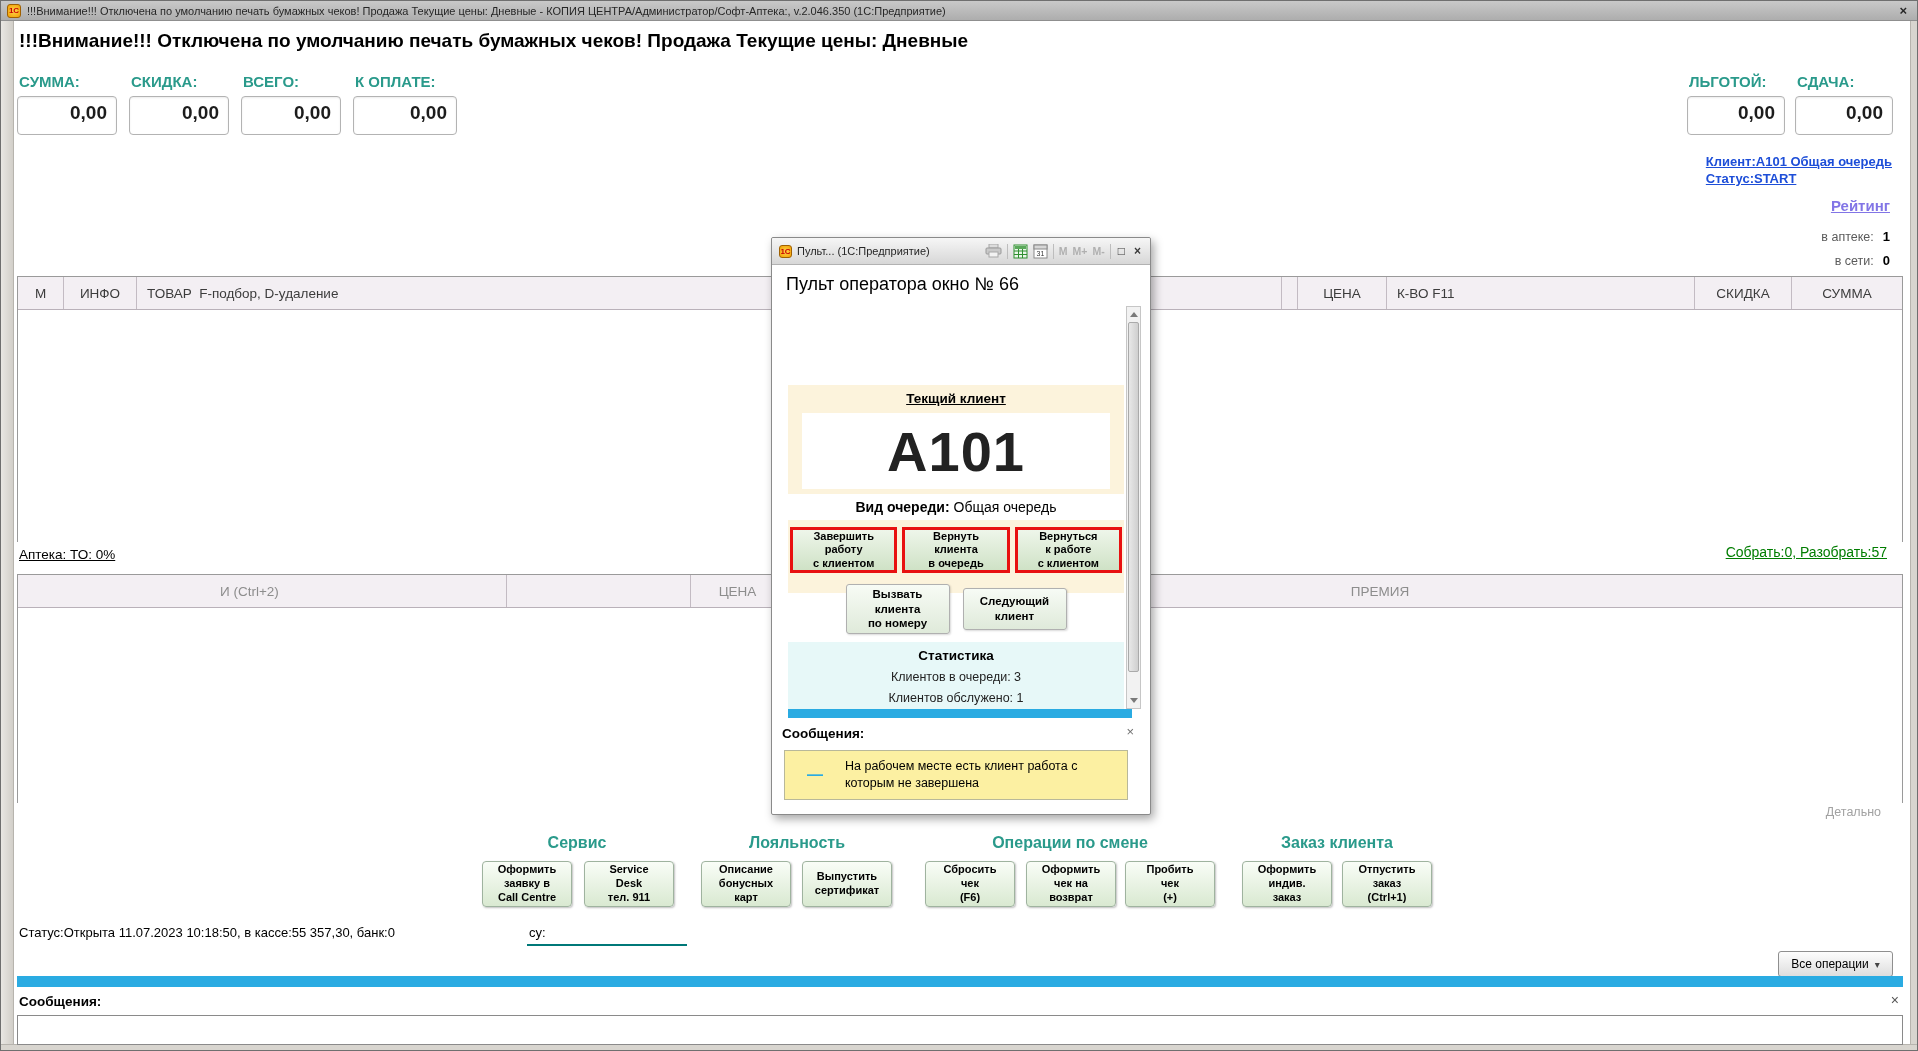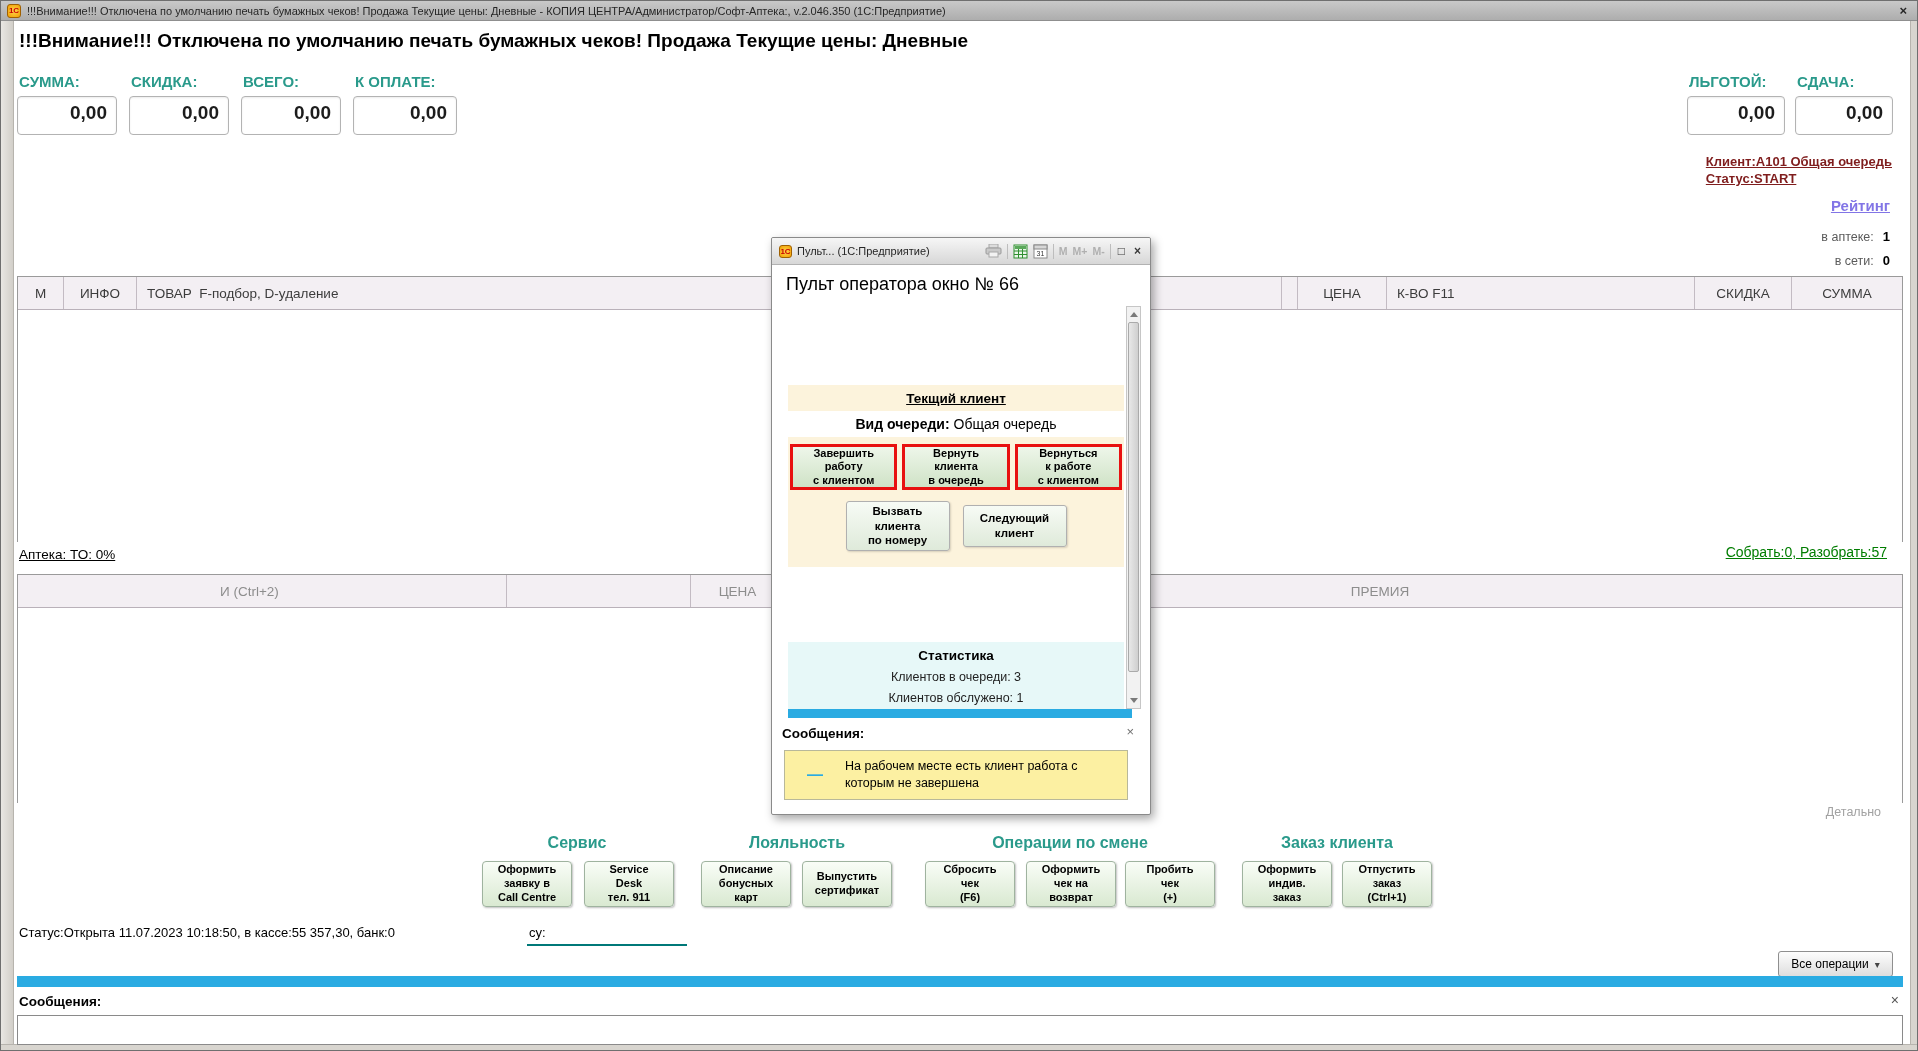--- a/index.html
+++ b/index.html
@@ -31,21 +31,21 @@
 
   
   .tot-label{position:absolute;font-size:15px;font-weight:bold;color:#2a9a8b;}
   .tot-box{
     position:absolute;height:39px;background:#fff;border:1px solid #b3b3b3;border-radius:4px;
     font-size:19px;font-weight:bold;text-align:right;line-height:31px;padding-right:9px;color:#1c1c1c;
     box-shadow:inset 0 1px 2px rgba(0,0,0,.08);
   }
 
   
-  .lnk-client{position:absolute;right:25px;top:152px;text-align:left;font-size:13px;font-weight:bold;color:#7f1d1d;line-height:17px;}
+  .lnk-client{position:absolute;right:25px;top:152px;text-align:left;font-size:13px;font-weight:bold;color:#1d4ed8;line-height:17px;}
   .lnk-client span{text-decoration:underline;display:block;cursor:pointer;}
   .lnk-rating{position:absolute;right:27px;top:196px;font-size:15px;font-weight:bold;color:#8275e6;text-decoration:underline;cursor:pointer;}
   .counter{position:absolute;right:27px;font-size:12.5px;color:#5a5a5a;}
   .counter b{color:#000;font-size:13px;margin-left:9px;}
 
   
   .tbl{position:absolute;left:16px;width:1886px;border:1px solid #9a9a9a;background:#fff;}
   .thead{display:flex;height:33px;background:#f3eff3;border-bottom:1px solid #b9b1b9;}
   .t-cell{
     border-right:1px solid #c3bbc3;height:100%;display:flex;align-items:center;
@@ -100,21 +100,21 @@
   .m-mem{font-size:10.5px;font-weight:bold;color:#b0b0b0;cursor:pointer;}
   .m-win{font-size:12px;font-weight:bold;color:#3a3a3a;cursor:pointer;padding:0 2px;}
   .m-ico{display:flex;align-items:center;cursor:pointer;}
   .m-heading{position:absolute;left:14px;top:36px;font-size:18px;}
   .panel{position:absolute;left:16px;width:336px;}
   .p-green{top:68px;height:77px;background:#c9dfc5;text-align:center;padding-top:9px;}
   .p-green .l1{font-size:13.5px;font-weight:bold;}
   .p-green .l2{font-size:13.5px;margin-top:6px;}
   .p-green .l2 b{font-size:14.5px;}
   .p-green .l3{font-size:11.5px;margin-top:5px;}
-  .p-cream{top:147px;height:182px;background:#fcf3dc;text-align:center;}
+  .p-cream{top:147px;height:208px;background:#fcf3dc;text-align:center;}
   .cur-client{font-size:13.5px;font-weight:bold;text-decoration:underline;padding-top:6px;}
   .num-box{margin:7px 14px 0;height:76px;background:#fff;display:flex;align-items:center;justify-content:center;}
   .num-box .num{font-size:56px;font-weight:bold;letter-spacing:1px;color:#222;}
   .queue-strip{margin-top:5px;height:26px;background:#fff;font-size:14px;line-height:26px;}
   .red-row{display:flex;gap:5px;margin:7px 2px 6px;}
   .btn-red{
     flex:1;height:46px;border:3px solid #e81010;background:linear-gradient(#eef6ea,#cfe2c6);
     font-size:11px;font-weight:bold;white-space:pre-line;line-height:1.2;
     display:flex;align-items:center;justify-content:center;cursor:pointer;
   }
@@ -293,20 +293,23 @@
       <div class="m-sep"></div>
       <span class="m-win">□</span>
       <span class="m-win">×</span>
     </div>
 
     <div class="m-heading">Пульт оператора окно № 66</div>
 
 
     <div class="panel p-cream">
       <div class="cur-client">Текщий клиент</div>
+      <div class="num-box">
+        <span class="num">A101</span>
+      </div>
       <div class="queue-strip">
         <b>Вид очереди:</b>
         <span>Общая очередь</span>
       </div>
       <div class="red-row">
         <div class="btn-red">Завершить
 работу
 с клиентом</div>
         <div class="btn-red">Вернуть
 клиента

